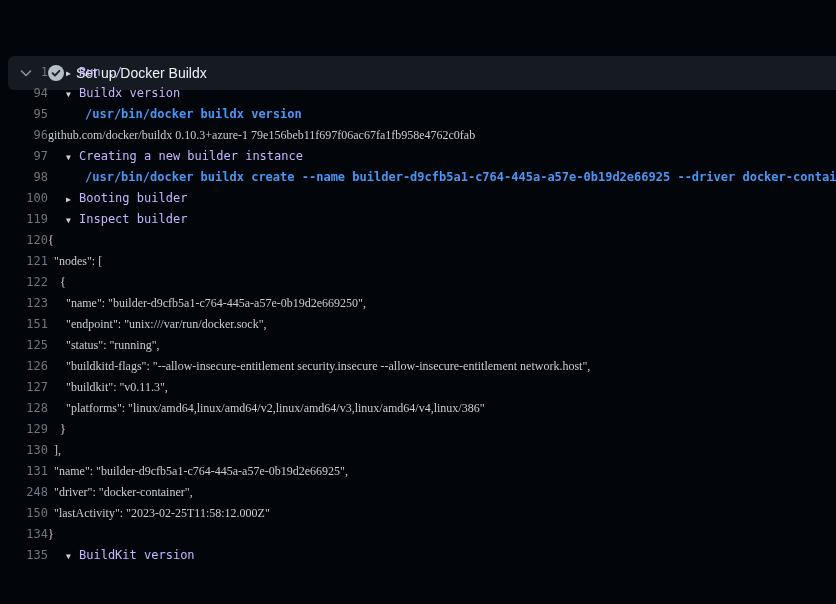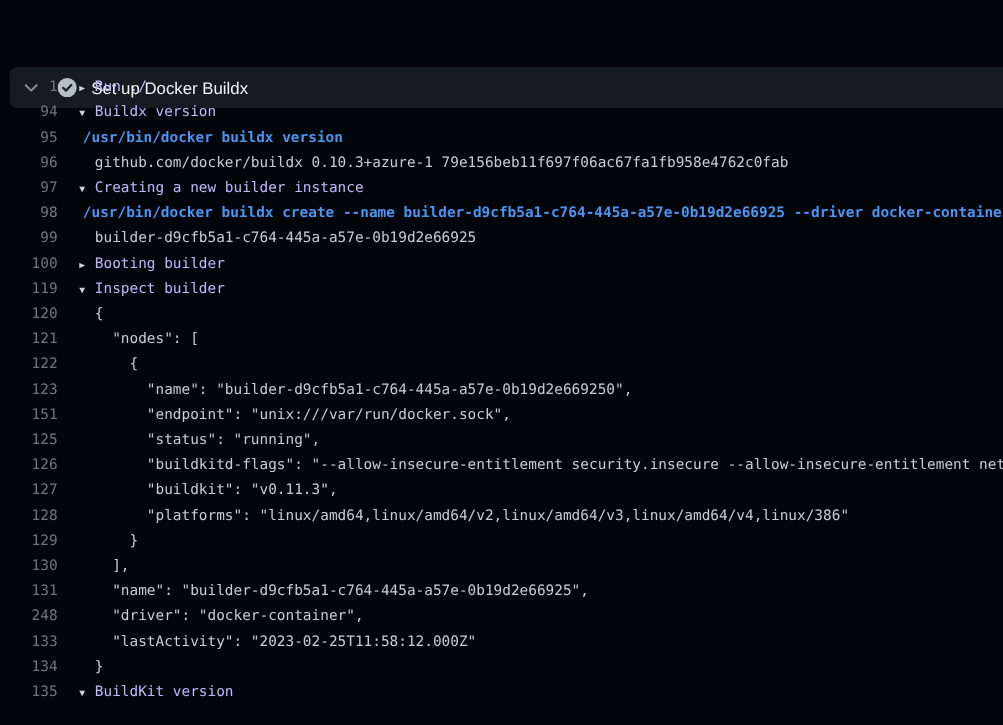--- a/index.html
+++ b/index.html
@@ -72,25 +72,25 @@
     margin-left: 18px;
     font-size: 8px;
     color: #ccd3da;
     cursor: pointer;
   }
   .group .text {
     color: #c4b5fd;
     cursor: pointer;
   }
   .output .text {
-    margin-left: 31px;
     color: #c6cdd4;
+    font-family: Liberation Serif, serif;
   }
   .command .text {
-    margin-left: 21px;
+    margin-left: 37px;
     color: #4b96f3;
     font-weight: bold;
   }
 </style>
 </head>
 <body>
 
 <div class="step-header">
   <span class="chev-wrap">
     <svg width="16" height="16" viewBox="0 0 16 16">
@@ -106,32 +106,31 @@
   <span class="step-title">Set up Docker Buildx</span>
 </div>
 
 <div class="log-area">
     <div class="row group"><span class="num">1</span><span class="arrow">▶</span><span class="text">Run ./</span></div>
     <div class="row group"><span class="num">94</span><span class="arrow">▼</span><span class="text">Buildx version</span></div>
     <div class="row command"><span class="num">95</span><span class="text">/usr/bin/docker buildx version</span></div>
     <div class="row output"><span class="num">96</span><span class="text">github.com/docker/buildx 0.10.3+azure-1 79e156beb11f697f06ac67fa1fb958e4762c0fab</span></div>
     <div class="row group"><span class="num">97</span><span class="arrow">▼</span><span class="text">Creating a new builder instance</span></div>
     <div class="row command"><span class="num">98</span><span class="text">/usr/bin/docker buildx create --name builder-d9cfb5a1-c764-445a-a57e-0b19d2e66925 --driver docker-container</span></div>
-    <div class="row output"><span class="num">99</span><span class="text">builder-d9cfb5a1-c764-445a-a57e-0b19d2e66925</span></div>
     <div class="row group"><span class="num">100</span><span class="arrow">▶</span><span class="text">Booting builder</span></div>
     <div class="row group"><span class="num">119</span><span class="arrow">▼</span><span class="text">Inspect builder</span></div>
     <div class="row output"><span class="num">120</span><span class="text">{</span></div>
     <div class="row output"><span class="num">121</span><span class="text">  "nodes": [</span></div>
     <div class="row output"><span class="num">122</span><span class="text">    {</span></div>
     <div class="row output"><span class="num">123</span><span class="text">      "name": "builder-d9cfb5a1-c764-445a-a57e-0b19d2e669250",</span></div>
     <div class="row output"><span class="num">151</span><span class="text">      "endpoint": "unix:///var/run/docker.sock",</span></div>
     <div class="row output"><span class="num">125</span><span class="text">      "status": "running",</span></div>
     <div class="row output"><span class="num">126</span><span class="text">      "buildkitd-flags": "--allow-insecure-entitlement security.insecure --allow-insecure-entitlement network.host",</span></div>
     <div class="row output"><span class="num">127</span><span class="text">      "buildkit": "v0.11.3",</span></div>
     <div class="row output"><span class="num">128</span><span class="text">      "platforms": "linux/amd64,linux/amd64/v2,linux/amd64/v3,linux/amd64/v4,linux/386"</span></div>
     <div class="row output"><span class="num">129</span><span class="text">    }</span></div>
     <div class="row output"><span class="num">130</span><span class="text">  ],</span></div>
     <div class="row output"><span class="num">131</span><span class="text">  "name": "builder-d9cfb5a1-c764-445a-a57e-0b19d2e66925",</span></div>
     <div class="row output"><span class="num">248</span><span class="text">  "driver": "docker-container",</span></div>
-    <div class="row output"><span class="num">133</span><span class="text">  "lastActivity": "2023-02-25T11:58:12.000Z"</span></div>
+    <div class="row output"><span class="num">150</span><span class="text">  "lastActivity": "2023-02-25T11:58:12.000Z"</span></div>
     <div class="row output"><span class="num">134</span><span class="text">}</span></div>
     <div class="row group"><span class="num">135</span><span class="arrow">▼</span><span class="text">BuildKit version</span></div>
   </div>
 
 </body></html>

